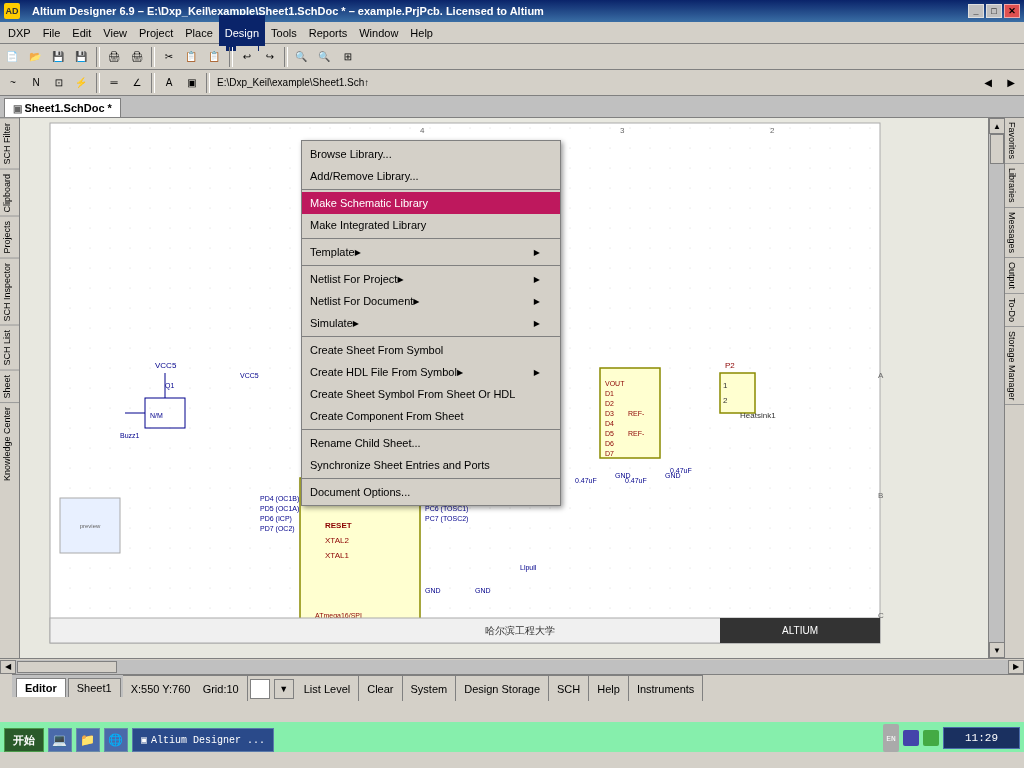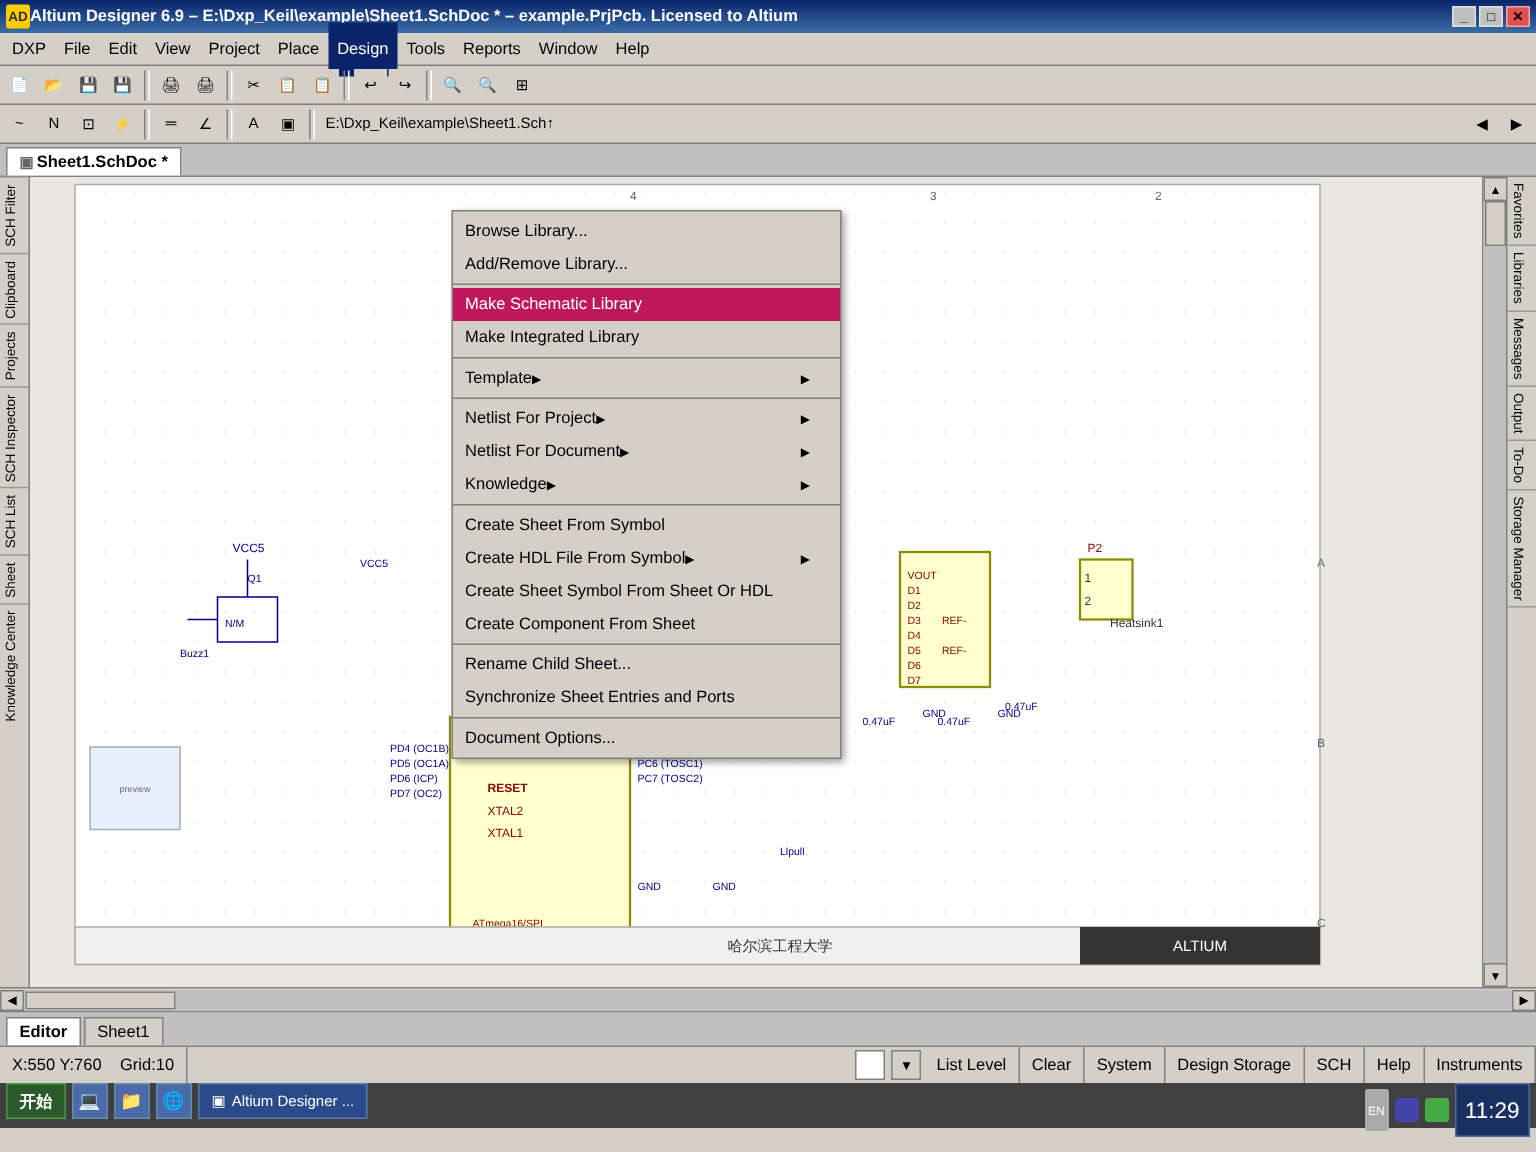--- a/index.html
+++ b/index.html
@@ -20,21 +20,21 @@
       align-items: center;
       justify-content: space-between;
       padding: 0 4px;
       color: white;
       font-size: 11px;
       font-weight: bold;
     }
     #titlebar-left {
       display: flex;
       align-items: center;
-      gap: 0;
+      gap: 12px;
     }
     #titlebar-icon {
       width: 16px;
       height: 16px;
       background: #ffcc00;
       border-radius: 2px;
       display: flex;
       align-items: center;
       justify-content: center;
       font-size: 9px;
@@ -261,49 +261,51 @@
       display: flex;
       align-items: center;
     }
 
     
     #bottom-area {
       height: 48px;
       background: #d4d0c8;
       border-top: 1px solid #808080;
       display: flex;
-      flex-direction: column;
+      flex-direction: row;
+      margin-left: 12px;
     }
     #editor-tabs {
       height: 22px;
       display: flex;
       align-items: flex-end;
       padding-left: 4px;
       background: #c0c0c0;
     }
     #bottom-status {
       height: 26px;
       background: #d4d0c8;
       border-top: 1px solid #808080;
       display: flex;
       align-items: center;
       font-size: 11px;
     }
 
     
     #taskbar {
       height: 30px;
-      background: #404040;
-      display: flex;
-      align-items: flex-start;
+      background: #86efac;
+      display: flex;
+      align-items: flex-end;
       padding: 0 4px;
       gap: 4px;
       position: absolute;
       bottom: 0;
       width: 100%;
+      font-family: Liberation Mono, monospace;
     }
     .start-btn {
       background: #2a5a2a;
       color: white;
       border: 1px solid #4a9a4a;
       height: 24px;
       padding: 0 8px;
       font-size: 11px;
       font-weight: bold;
       display: flex;
@@ -327,25 +329,25 @@
       display: flex;
       align-items: center;
       gap: 4px;
       color: white;
       font-size: 11px;
     }
     .taskbar-time {
       background: #1a3060;
       color: white;
       border: 1px solid #4a6aaa;
-      height: 36px;
-      padding: 0 6px;
-      display: flex;
-      align-items: center;
-      font-size: 15px;
+      height: 22px;
+      padding: 0 21px;
+      display: flex;
+      align-items: center;
+      font-size: 11px;
     }
 
     
     #schematic-svg {
       position: absolute;
       top: 0;
       left: 0;
       width: 100%;
       height: 100%;
     }
@@ -570,21 +572,21 @@
       <div class="dropdown-sep"></div>
       <div class="dropdown-item has-submenu">
         <span>Netlist For Project</span>
         <span class="arrow">▶</span>
       </div>
       <div class="dropdown-item has-submenu">
         <span>Netlist For Document</span>
         <span class="arrow">▶</span>
       </div>
       <div class="dropdown-item has-submenu">
-        <span>Knowledge</span>
+        <span>Simulate</span>
         <span class="arrow">▶</span>
       </div>
       <div class="dropdown-sep"></div>
       <div class="dropdown-item">
         <span>Create Sheet From Symbol</span>
       </div>
       <div class="dropdown-item has-submenu">
         <span>Create HDL File From Symbol</span>
         <span class="arrow">▶</span>
       </div>

